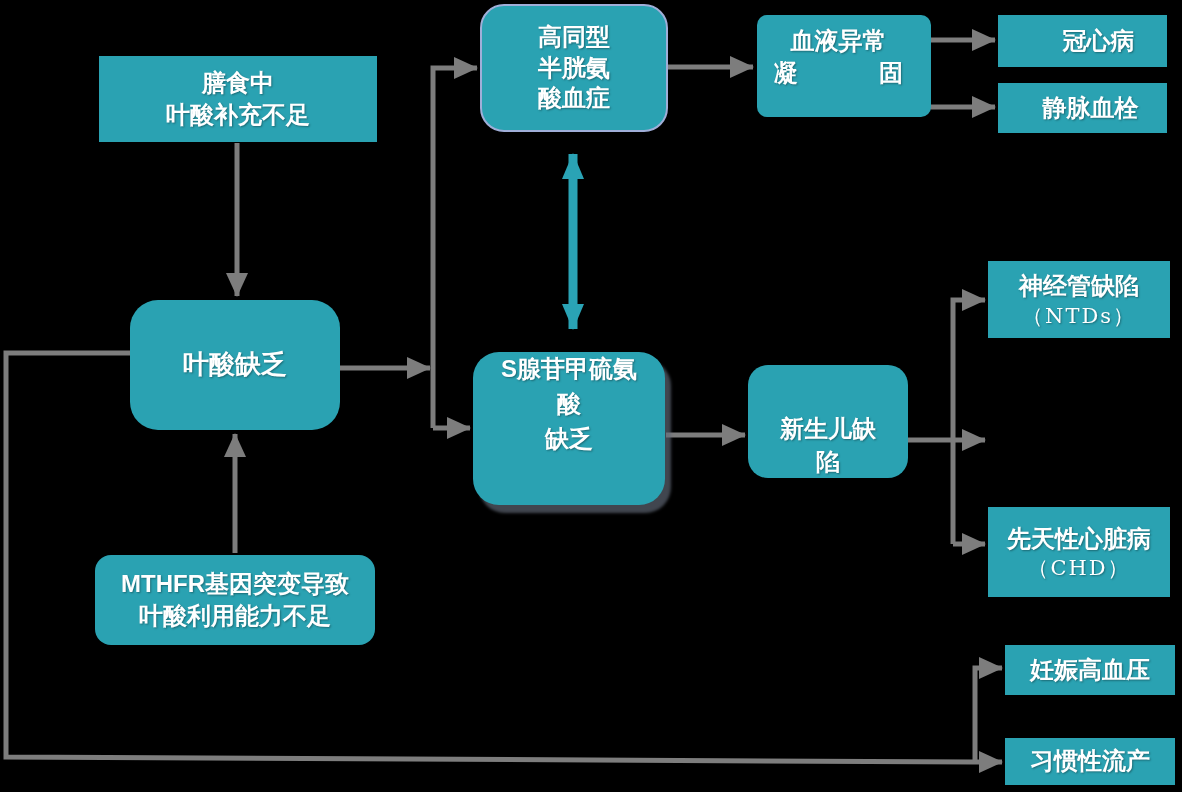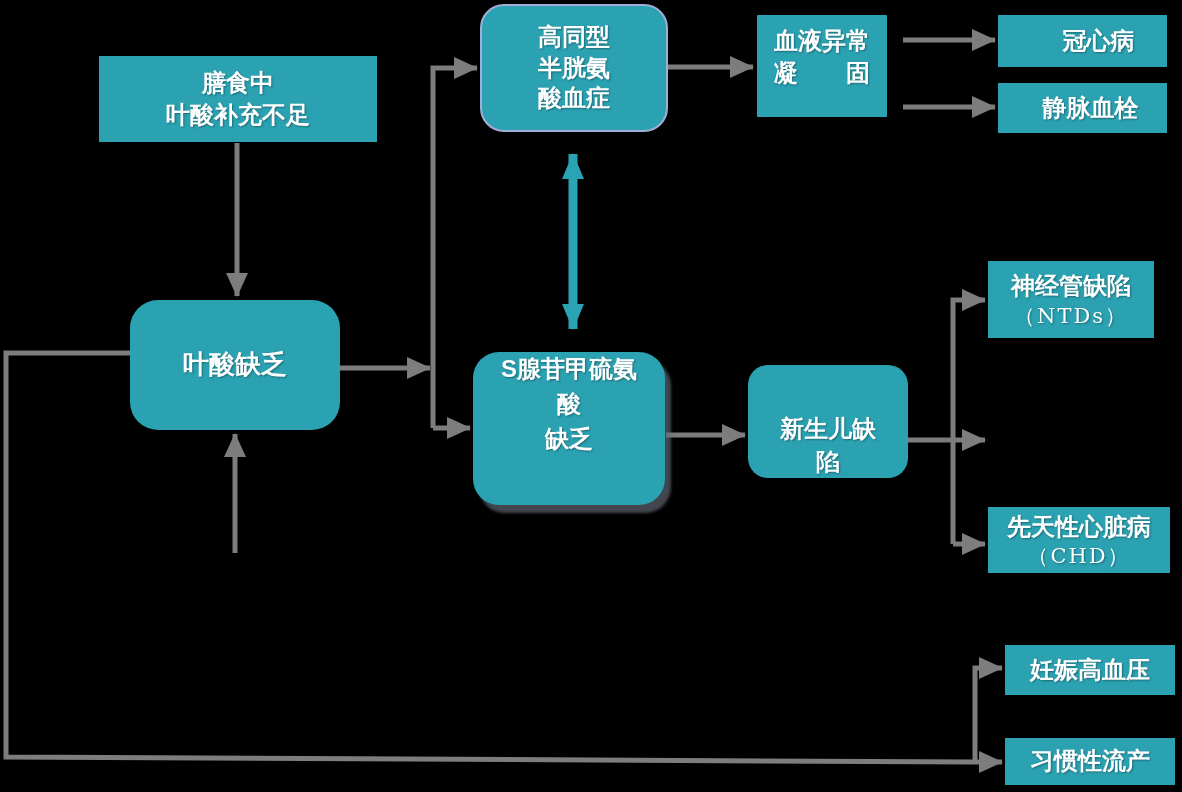--- a/index.html
+++ b/index.html
@@ -17,30 +17,30 @@
   .node-label{white-space:pre-line;}
   
   .n-diet   {left:99px;  top:56px;  width:278px; height:86px;}
   .n-folate {left:130px; top:300px; width:210px; height:130px; border-radius:28px; font-size:26px;}
   .n-mthfr  {left:95px;  top:555px; width:280px; height:90px;  border-radius:16px;}
   .n-hhcy   {left:480px; top:4px;   width:188px; height:128px; border-radius:24px;
              border:2px solid #a0aed8; line-height:1.28;}
   .n-sam    {left:473px; top:352px; width:192px; height:153px; border-radius:26px;
              align-items:flex-start; line-height:1.45;
              box-shadow:6px 8px 3px rgba(100,108,122,0.65);}
-  .n-coag   {left:757px; top:15px;  width:130px; height:102px; border-radius:1px;
-             align-items:flex-start; padding:10px 17px 0 17px; display:block;}
+  .n-coag   {left:757px; top:15px;  width:174px; height:102px; border-radius:10px;
+             align-items:flex-start; padding:10px 28px 0 17px; display:block;}
   .coag-row {display:flex; justify-content:space-between;}
   .n-cor    {left:998px; top:15px;  width:169px; height:52px;padding-left:32px;}
   .n-vte    {left:998px; top:83px;  width:169px; height:50px;padding-left:16px;}
   .n-neo    {left:748px; top:365px; width:160px; height:113px; border-radius:20px;
              align-items:flex-end; padding-top:12px;}
-  .n-ntd    {left:988px; top:261px; width:166px; height:77px;}
+  .n-ntd    {left:988px; top:261px; width:182px; height:77px;}
   .n-ds     {left:988px; top:387px; width:182px; height:88px;}
-  .n-chd    {left:988px; top:507px; width:182px; height:66px;}
+  .n-chd    {left:988px; top:507px; width:182px; height:90px;}
   .n-pih    {left:1005px;top:645px; width:170px; height:50px;}
   .n-ha     {left:1005px;top:738px; width:170px; height:47px;}
   .col{flex-direction:column;}
   .sub-label{
     font-family:"DejaVu Serif","Liberation Serif",serif;
     font-size:21px;font-weight:500;letter-spacing:2px;line-height:1.25;
   }
 </style>
 </head>
 <body>
@@ -78,20 +78,24 @@
 
   <div class="node n-diet">
     <span class="node-label">膳食中
 叶酸补充不足</span>
   </div>
 
   <div class="node n-folate">
     <span class="node-label">叶酸缺乏</span>
   </div>
 
+  <div class="node n-mthfr">
+    <span class="node-label">MTHFR基因突变导致
+叶酸利用能力不足</span>
+  </div>
 
   <div class="node n-hhcy">
     <span class="node-label">高同型
 半胱氨
 酸血症</span>
   </div>
 
   <div class="node n-sam">
     <span class="node-label">S腺苷甲硫氨
 酸

